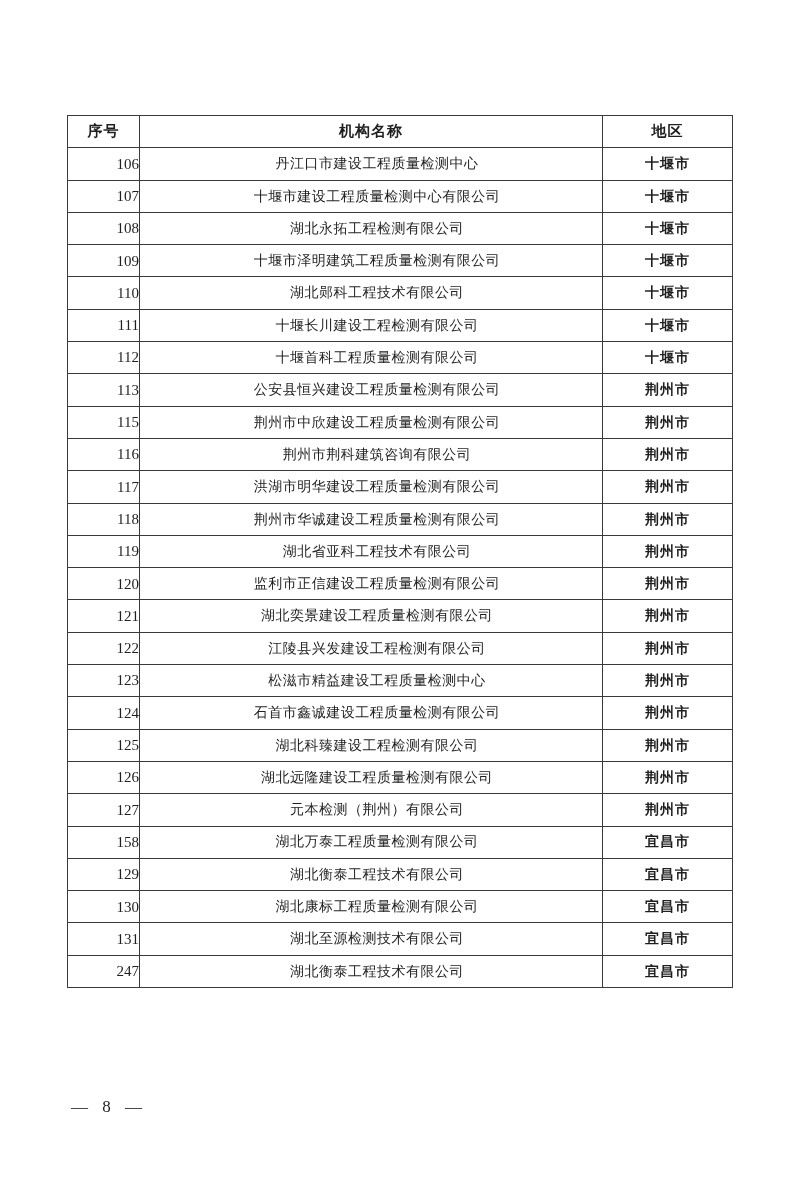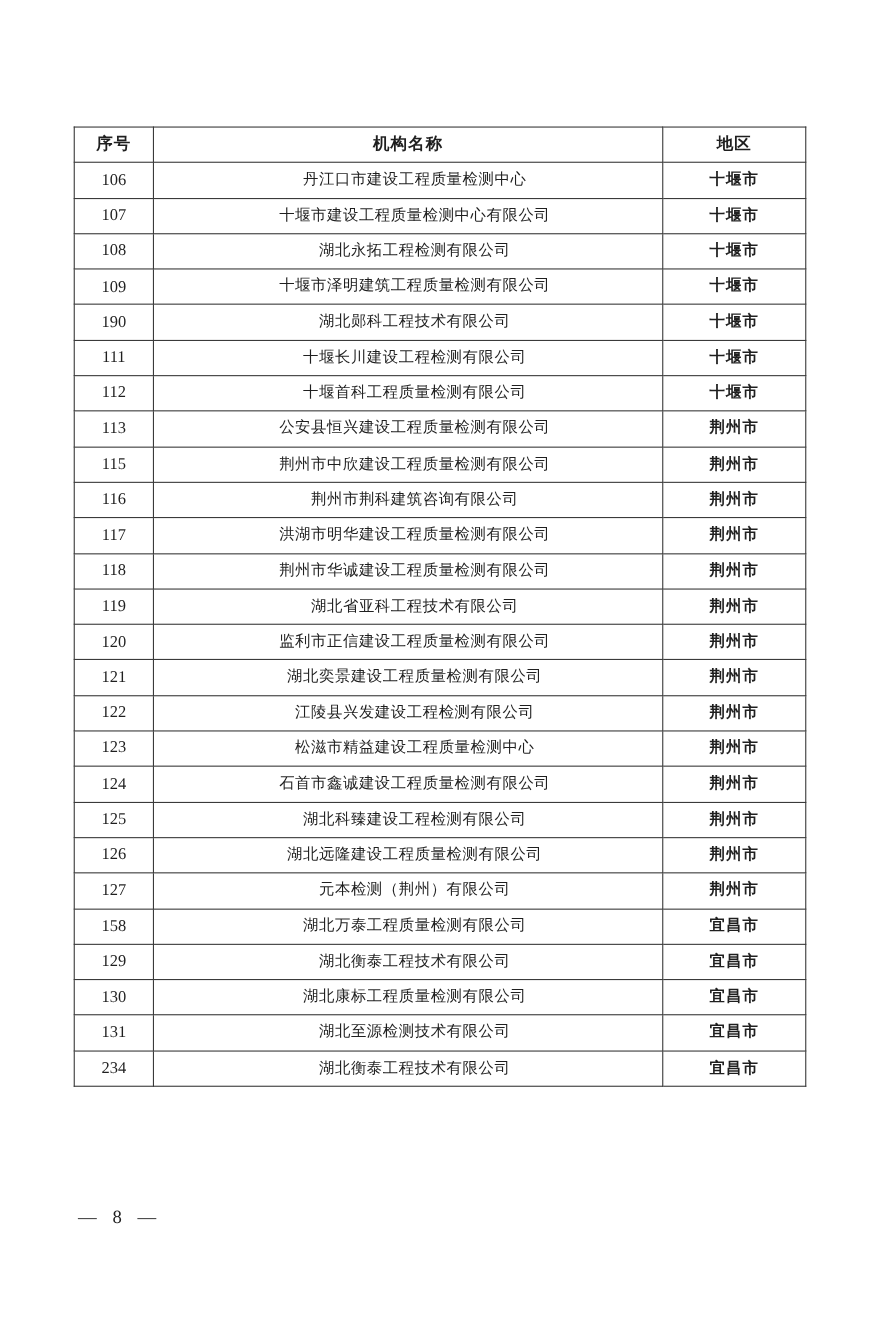--- a/index.html
+++ b/index.html
@@ -36,21 +36,21 @@
     overflow: hidden;
     white-space: nowrap;
   }
   .org-table th {
     font-weight: bold;
     font-size: 15px;
     text-align: center;
     letter-spacing: 1px;
   }
   td.serial-cell {
-    text-align: center;
+    text-align: right;
     font-size: 15px;
     font-family: "Liberation Serif", "DejaVu Serif", serif;
   }
   td.name-cell {
     text-align: center;
     padding-left: 12px;
     font-size: 14px;
     letter-spacing: 0.5px;
   }
   td.region-cell {
@@ -103,21 +103,21 @@
           <td class="serial-cell">108</td>
           <td class="name-cell">湖北永拓工程检测有限公司</td>
           <td class="region-cell">十堰市</td>
         </tr>
         <tr>
           <td class="serial-cell">109</td>
           <td class="name-cell">十堰市泽明建筑工程质量检测有限公司</td>
           <td class="region-cell">十堰市</td>
         </tr>
         <tr>
-          <td class="serial-cell">190</td>
+          <td class="serial-cell">110</td>
           <td class="name-cell">湖北郧科工程技术有限公司</td>
           <td class="region-cell">十堰市</td>
         </tr>
         <tr>
           <td class="serial-cell">111</td>
           <td class="name-cell">十堰长川建设工程检测有限公司</td>
           <td class="region-cell">十堰市</td>
         </tr>
         <tr>
           <td class="serial-cell">112</td>
@@ -208,21 +208,21 @@
           <td class="serial-cell">130</td>
           <td class="name-cell">湖北康标工程质量检测有限公司</td>
           <td class="region-cell">宜昌市</td>
         </tr>
         <tr>
           <td class="serial-cell">131</td>
           <td class="name-cell">湖北至源检测技术有限公司</td>
           <td class="region-cell">宜昌市</td>
         </tr>
         <tr>
-          <td class="serial-cell">234</td>
+          <td class="serial-cell">247</td>
           <td class="name-cell">湖北衡泰工程技术有限公司</td>
           <td class="region-cell">宜昌市</td>
         </tr>
       </tbody>
   </table>
 
   <div class="page-footer">— 8 —</div>
 
 </div>
 

